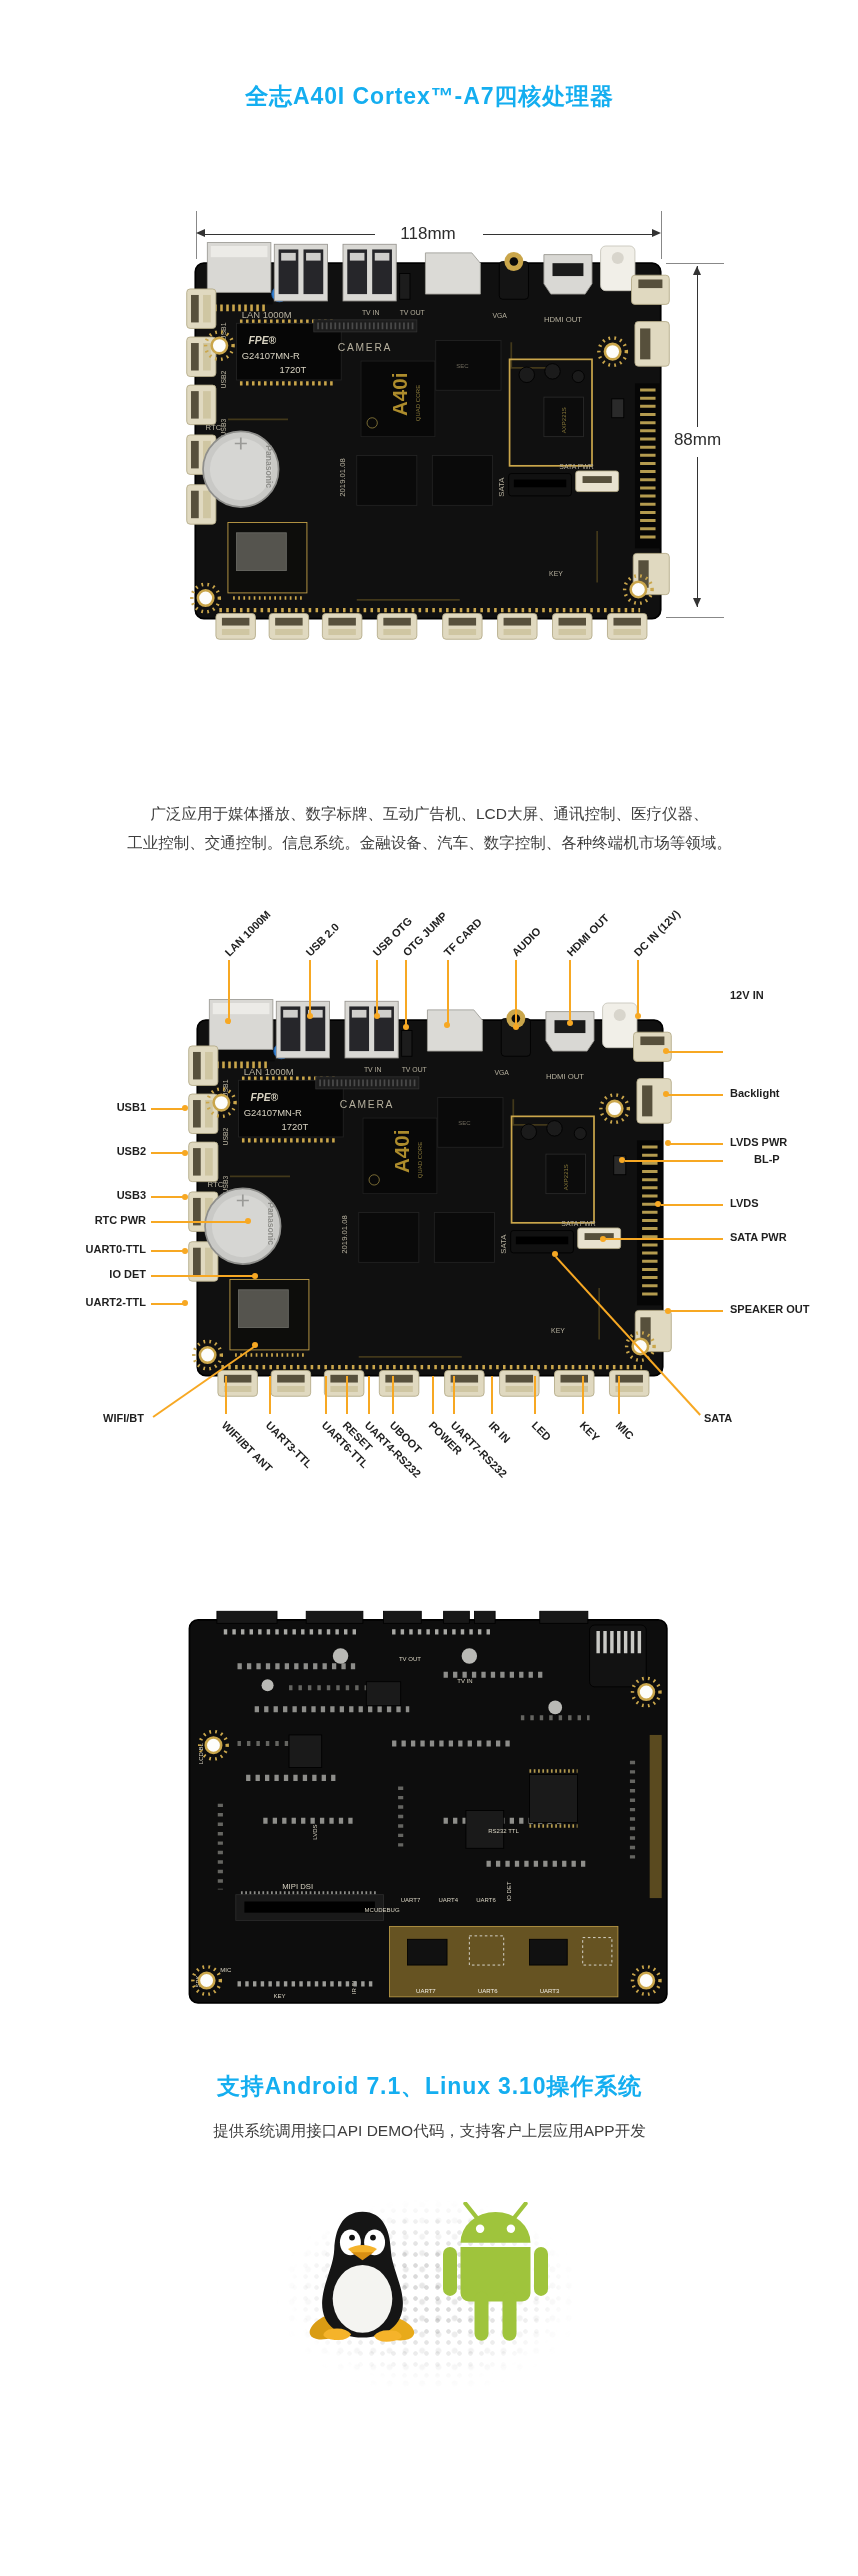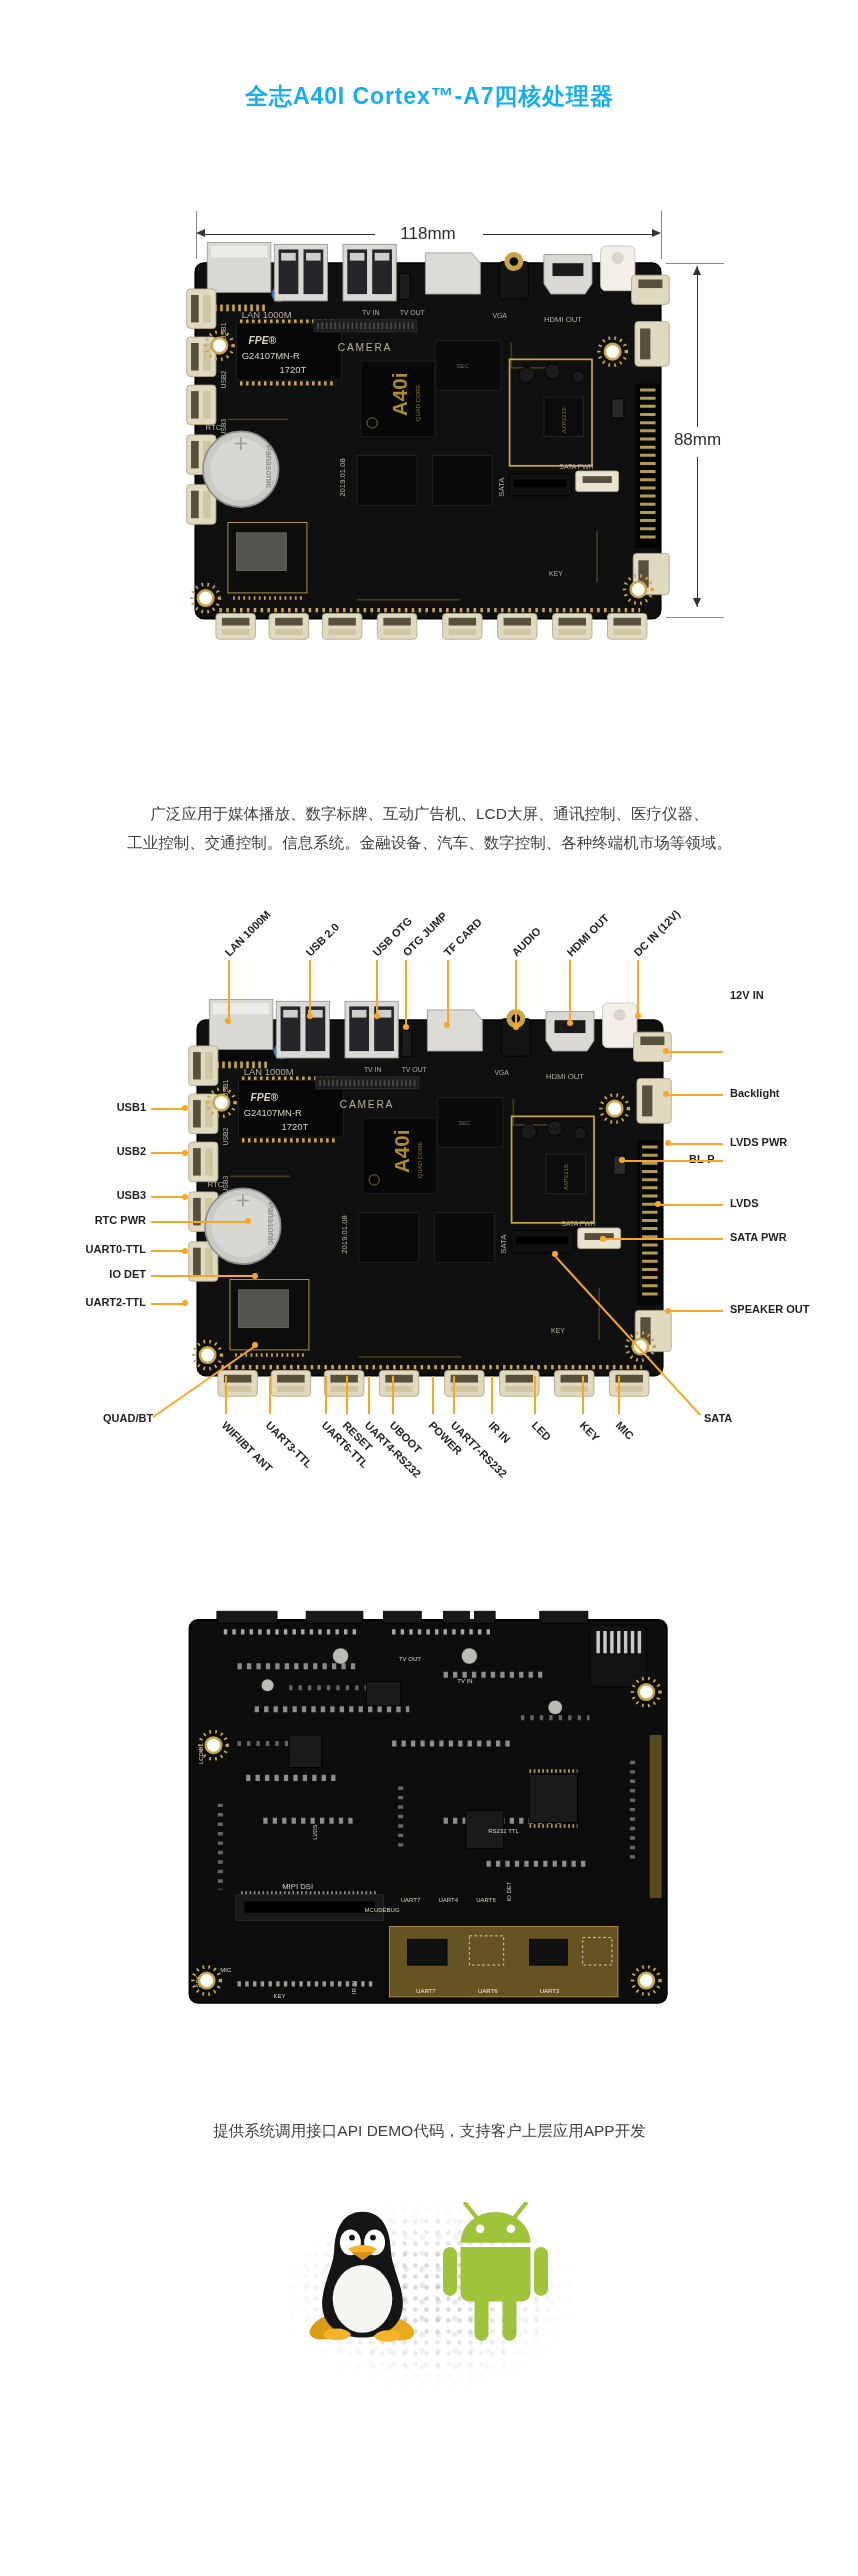--- a/index.html
+++ b/index.html
@@ -388,40 +388,40 @@
   <div class="dot" style="left:182px;top:1150px"></div>
   <div class="dot" style="left:182px;top:1194px"></div>
   <div class="dot" style="left:245px;top:1218px"></div>
   <div class="dot" style="left:182px;top:1248px"></div>
   <div class="dot" style="left:252px;top:1273px"></div>
   <div class="dot" style="left:182px;top:1300px"></div>
 
   <div class="plabel" style="left:730px;top:989px">12V IN</div>
   <div class="plabel" style="left:730px;top:1087px">Backlight</div>
   <div class="plabel" style="left:730px;top:1136px">LVDS PWR</div>
-  <div class="plabel" style="left:689px;top:1153px">BL-P</div>
+  <div class="plabel" style="left:754px;top:1153px">BL-P</div>
   <div class="plabel" style="left:730px;top:1197px">LVDS</div>
   <div class="plabel" style="left:730px;top:1231px">SATA PWR</div>
   <div class="plabel" style="left:730px;top:1303px">SPEAKER OUT</div>
   <div class="hline" style="left:668px;top:1051px;width:55px"></div>
   <div class="hline" style="left:668px;top:1094px;width:55px"></div>
   <div class="hline" style="left:670px;top:1143px;width:53px"></div>
   <div class="hline" style="left:625px;top:1160px;width:98px"></div>
   <div class="hline" style="left:661px;top:1204px;width:62px"></div>
   <div class="hline" style="left:606px;top:1238px;width:117px"></div>
   <div class="hline" style="left:670px;top:1310px;width:53px"></div>
   <div class="dot" style="left:663px;top:1048px"></div>
   <div class="dot" style="left:663px;top:1091px"></div>
   <div class="dot" style="left:665px;top:1140px"></div>
   <div class="dot" style="left:619px;top:1157px"></div>
   <div class="dot" style="left:655px;top:1201px"></div>
   <div class="dot" style="left:600px;top:1236px"></div>
   <div class="dot" style="left:665px;top:1308px"></div>
 
-  <div class="plabel" style="left:103px;top:1412px;width:52px">QUAD/BT</div>
+  <div class="plabel" style="left:103px;top:1412px;width:52px">WIFI/BT</div>
   <div class="dline" style="left:153px;top:1416px;width:124px;transform:rotate(-34.8deg)"></div>
   <div class="dot" style="left:252px;top:1342px"></div>
 
   <div class="vline" style="left:225px;top:1376px;height:38px"></div>
   <div class="vline" style="left:269px;top:1376px;height:38px"></div>
   <div class="vline" style="left:325px;top:1376px;height:38px"></div>
   <div class="vline" style="left:346px;top:1376px;height:38px"></div>
   <div class="vline" style="left:368px;top:1376px;height:38px"></div>
   <div class="vline" style="left:392px;top:1376px;height:38px"></div>
   <div class="vline" style="left:432px;top:1376px;height:38px"></div>
@@ -444,20 +444,21 @@
   <div class="plabel rot-dn" style="left:622px;top:1419px">MIC</div>
 
   <div class="plabel" style="left:704px;top:1412px;width:43px">SATA</div>
   <div class="dline" style="left:556px;top:1256px;width:214px;transform:rotate(47.6deg)"></div>
   <div class="dot" style="left:552px;top:1251px"></div>
 
   <svg class="boardsvg" style="left:186px;top:1606px" width="486" height="409" viewBox="0 0 566 476">
     <use href="#sym-board-back" width="566" height="476"></use>
   </svg>
 
+  <div class="sec-title" style="top:2071px">支持Android 7.1、Linux 3.10操作系统</div>
   <div class="sec-sub" style="top:2121px">提供系统调用接口API DEMO代码，支持客户上层应用APP开发</div>
 
   <div class="dots-wrap">
     <div class="dotlayer1"></div>
     <div class="dotlayer2"></div>
   </div>
 
   <svg class="logo" viewBox="0 0 140 170" style="left:306px;top:2207px;width:113px;height:137px">
     <ellipse cx="30" cy="148" rx="27" ry="14" fill="#d99c14" transform="rotate(-22 30 148)"></ellipse>
     <ellipse cx="106" cy="150" rx="29" ry="14" fill="#e8aa1a" transform="rotate(16 106 150)"></ellipse>

